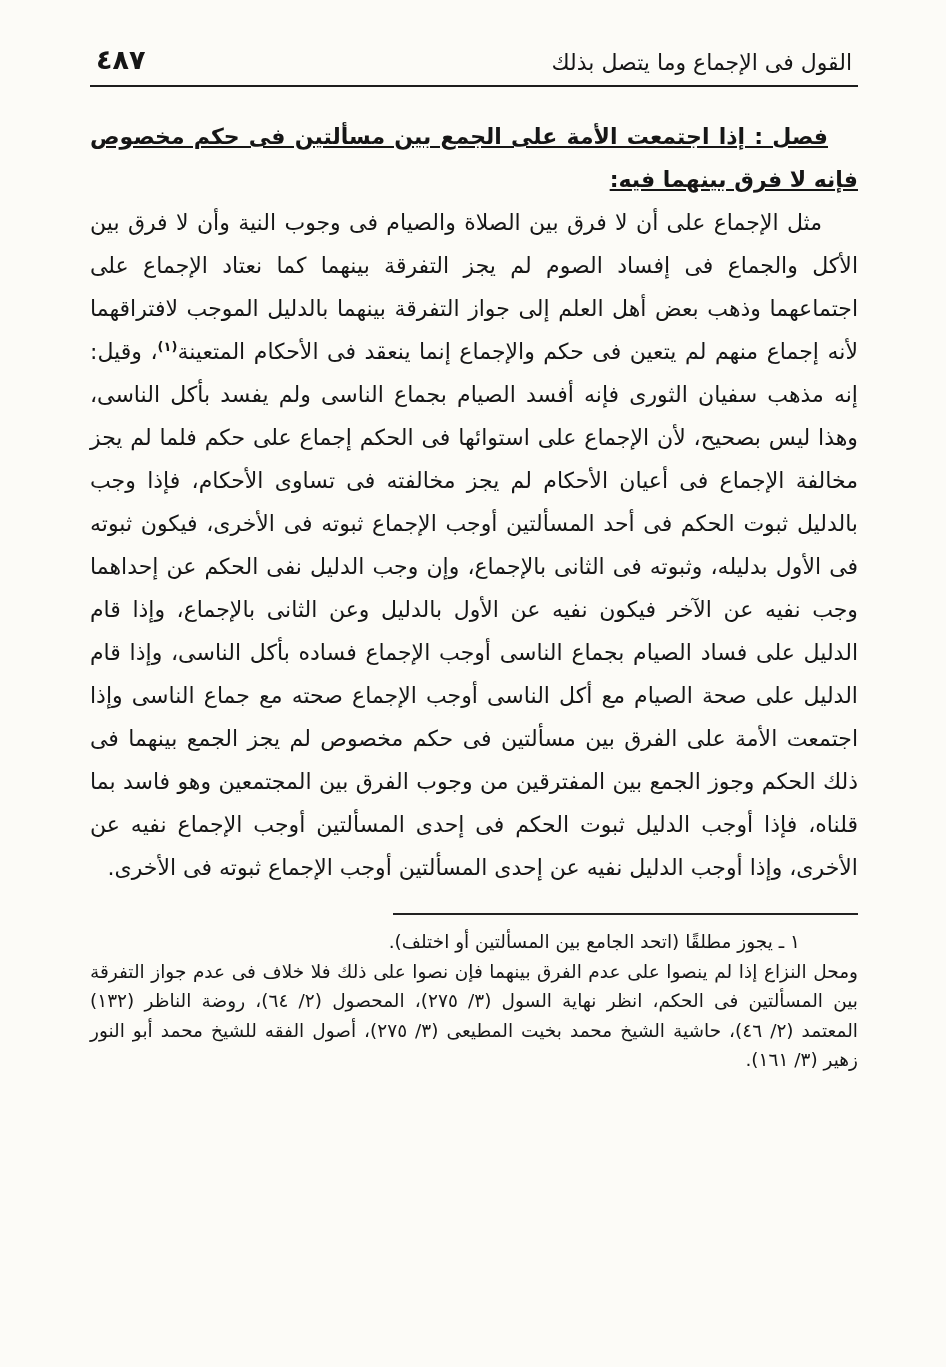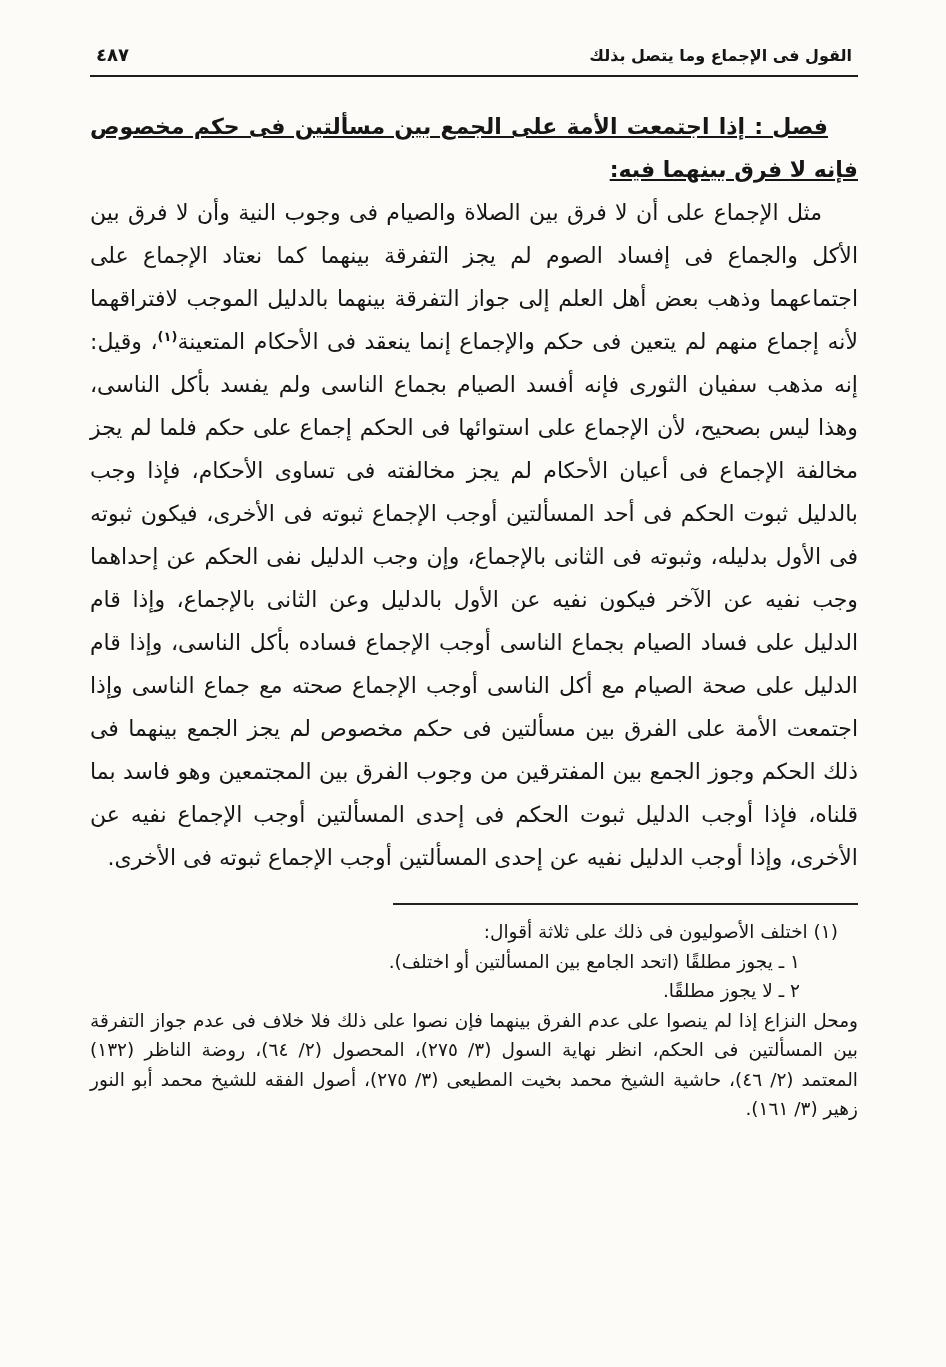--- a/index.html
+++ b/index.html
@@ -17,25 +17,25 @@
     overflow: hidden;
   }
   
   .page-header {
     display: flex;
     justify-content: space-between;
     align-items: flex-end;
     padding: 0 6px 10px 6px;
   }
   .page-title {
-    font-size: 16px;
-    font-weight: bold;
+    font-size: 22px;
+    font-weight: normal;
   }
   .page-number {
-    font-size: 18px;
+    font-size: 27px;
     font-weight: bold;
     letter-spacing: 3px;
   }
   .header-rule {
     border-top: 2px solid #1d1d1d;
   }
   
   .body-text {
     margin-top: 28px;
     font-size: 22px;
@@ -85,23 +85,21 @@
   <main class="body-text">
     <p class="para heading">فصل : إذا اجتمعت الأمة على الجمع بين مسألتين فى حكم مخصوص فإنه لا فرق بينهما فيه:</p>
 
     <p class="para"><span>مثل الإجماع على أن لا فرق بين الصلاة والصيام فى وجوب النية وأن لا فرق بين الأكل والجماع فى إفساد الصوم لم يجز التفرقة بينهما كما نعتاد الإجماع على اجتماعهما وذهب بعض أهل العلم إلى جواز التفرقة بينهما بالدليل الموجب لافتراقهما لأنه إجماع منهم لم يتعين فى حكم والإجماع إنما ينعقد فى الأحكام المتعينة</span><sup class="fn-ref">(١)</sup><span>، وقيل: إنه مذهب سفيان الثورى فإنه أفسد الصيام بجماع الناسى ولم يفسد بأكل الناسى، وهذا ليس بصحيح، لأن الإجماع على استوائها فى الحكم إجماع على حكم فلما لم يجز مخالفة الإجماع فى أعيان الأحكام لم يجز مخالفته فى تساوى الأحكام، فإذا وجب بالدليل ثبوت الحكم فى أحد المسألتين أوجب الإجماع ثبوته فى الأخرى، فيكون ثبوته فى الأول بدليله، وثبوته فى الثانى بالإجماع، وإن وجب الدليل نفى الحكم عن إحداهما وجب نفيه عن الآخر فيكون نفيه عن الأول بالدليل وعن الثانى بالإجماع، وإذا قام الدليل على فساد الصيام بجماع الناسى أوجب الإجماع فساده بأكل الناسى، وإذا قام الدليل على صحة الصيام مع أكل الناسى أوجب الإجماع صحته مع جماع الناسى وإذا اجتمعت الأمة على الفرق بين مسألتين فى حكم مخصوص لم يجز الجمع بينهما فى ذلك الحكم وجوز الجمع بين المفترقين من وجوب الفرق بين المجتمعين وهو فاسد بما قلناه، فإذا أوجب الدليل ثبوت الحكم فى إحدى المسألتين أوجب الإجماع نفيه عن الأخرى، وإذا أوجب الدليل نفيه عن إحدى المسألتين أوجب الإجماع ثبوته فى الأخرى.</span></p>
 
   </main>
 
   <footer class="footnotes">
     <div class="fn-sep"></div>
 
-    <p class="fn intro">(١) اختلف الأصوليون فى ذلك على ثلاثة أقوال:</p>
 
     <p class="fn item">١ ـ يجوز مطلقًا (اتحد الجامع بين المسألتين أو اختلف).</p>
 
-    <p class="fn item">٢ ـ لا يجوز مطلقًا.</p>
 
 
     <p class="fn tail">ومحل النزاع إذا لم ينصوا على عدم الفرق بينهما فإن نصوا على ذلك فلا خلاف فى عدم جواز التفرقة بين المسألتين فى الحكم، انظر نهاية السول (٣/ ٢٧٥)، المحصول (٢/ ٦٤)، روضة الناظر (١٣٢) المعتمد (٢/ ٤٦)، حاشية الشيخ محمد بخيت المطيعى (٣/ ٢٧٥)، أصول الفقه للشيخ محمد أبو النور زهير (٣/ ١٦١).</p>
   </footer>
 
 </div>
 
 </body></html>

